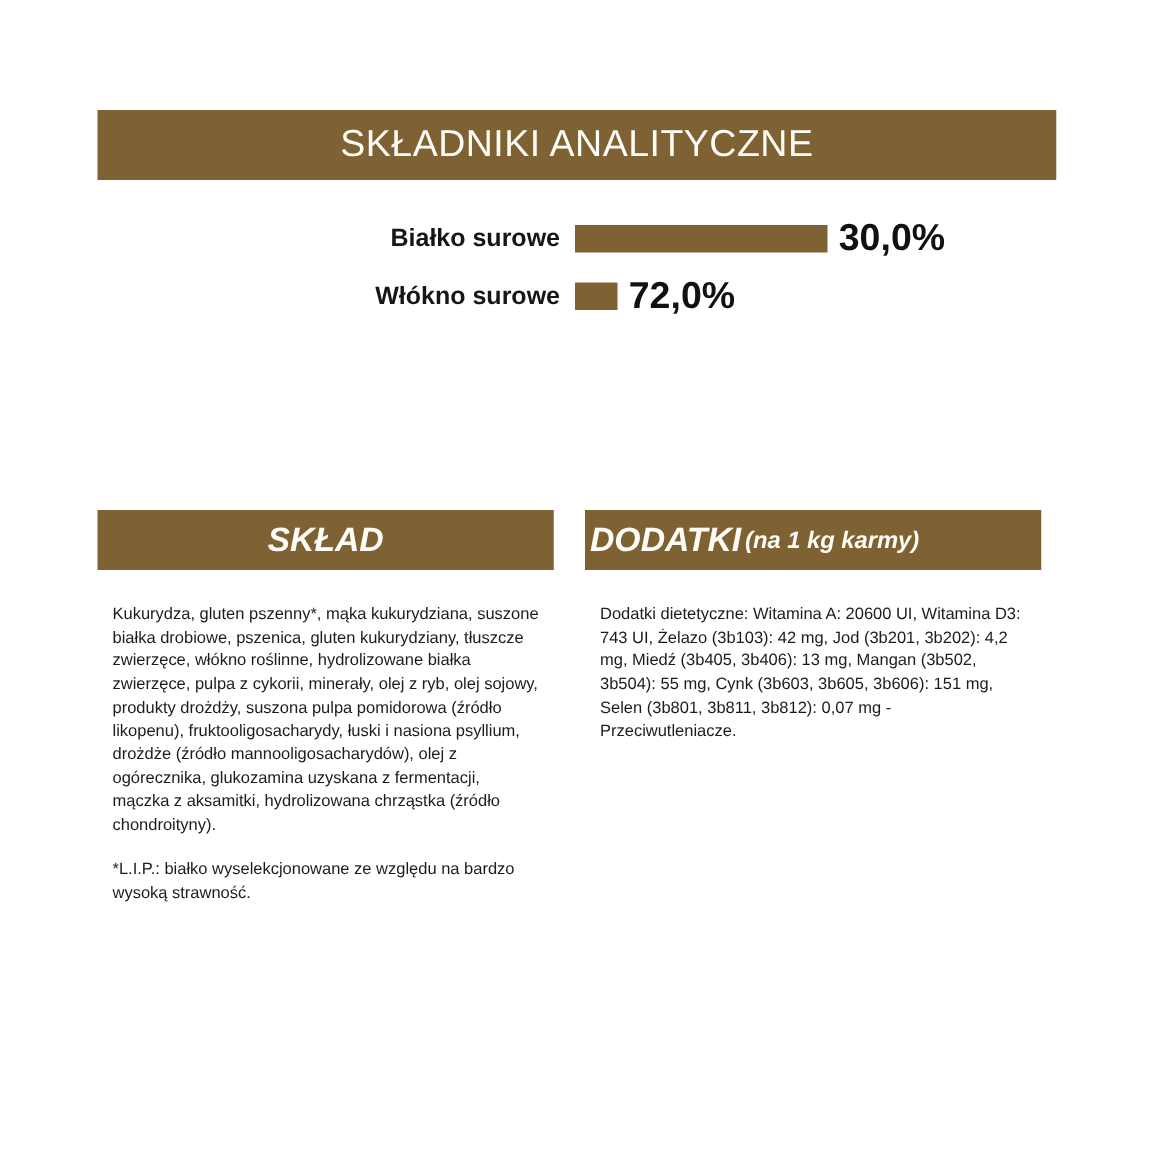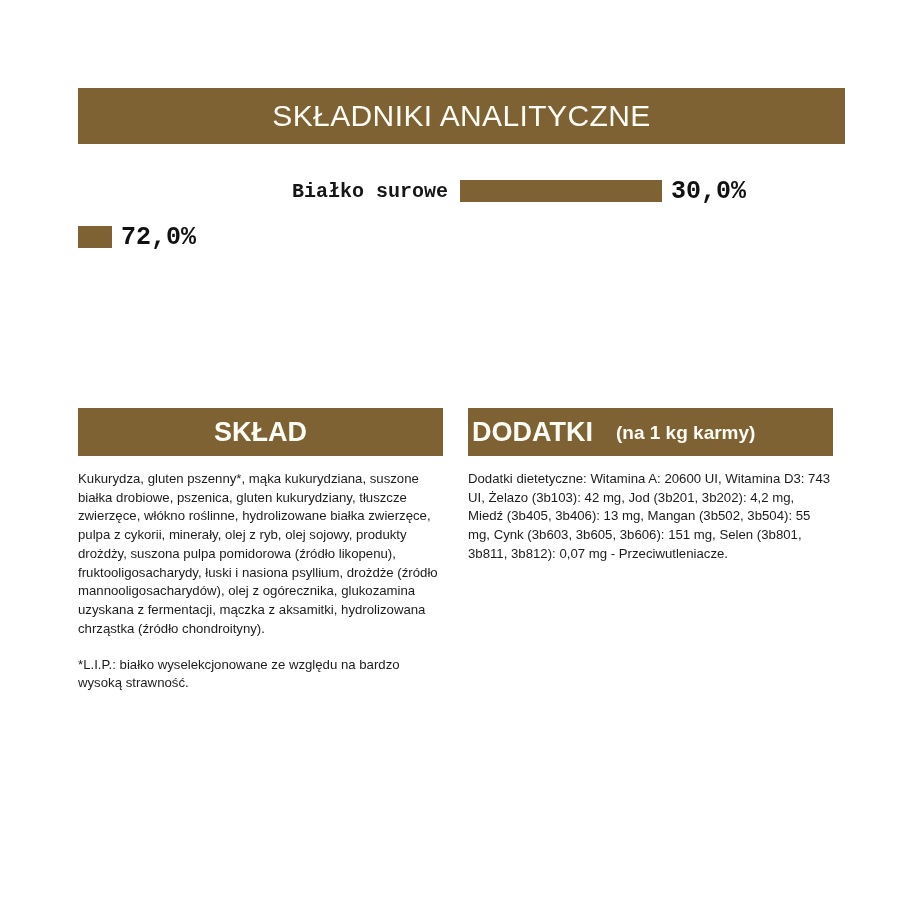--- a/index.html
+++ b/index.html
@@ -34,21 +34,20 @@
     text-transform: uppercase;
     line-height: 1;
   }
 
   
   .chart {
     position: absolute;
     left: 78px;
     top: 168px;
     width: 767px;
-    font-family: Liberation Mono, monospace;
   }
   .chart-row {
     display: flex;
     align-items: center;
     height: 46px;
   }
   .chart-label {
     width: 382px;
     text-align: right;
     padding-right: 12px;
@@ -61,21 +60,21 @@
   .chart-bar-wrap {
     display: flex;
     align-items: center;
     flex: 1;
   }
   .chart-bar {
     height: 22px;
     background: #7E6234;
   }
   .chart-value {
-    font-size: 25px;
+    font-size: 30px;
     font-weight: bold;
     color: #111111;
     margin-left: 9px;
     white-space: nowrap;
   }
 
   
   .columns {
     position: absolute;
     left: 78px;
@@ -86,43 +85,44 @@
   }
   .col {
     width: 365px;
   }
   .col-head {
     height: 48px;
     background: #7E6234;
     display: flex;
     align-items: center;
     box-sizing: border-box;
+    font-style: italic;
   }
   .col-head.center { justify-content: center; }
   .col-head.left { justify-content: flex-start; padding-left: 4px; }
   .col-head-title {
     color: #FFFDF5;
     font-size: 27px;
     font-weight: bold;
     line-height: 1;
   }
   .col-head-sub {
     color: #FFFDF5;
     font-size: 19px;
     font-weight: bold;
     line-height: 1;
-    margin-left: 23px;
+    margin-left: 3px;
   }
   .col-body {
     padding-top: 14px;
     font-size: 13.2px;
     line-height: 1.42;
     color: #1c1c1c;
   }
-  .col-body p { margin: 0; }
+  .col-body p { margin: 12px; }
   .col-body p.footnote { margin-top: 17px; }
 
   
   .footer {
     position: absolute;
     left: 0;
     top: 770px;
     width: 922px;
     height: 152px;
   }
@@ -140,20 +140,21 @@
     <div class="chart-label">Białko surowe</div>
     <div class="chart-bar-wrap">
       <div class="chart-bar" style="width:202px;"></div>
       <span class="chart-value">30,0%</span>
     </div>
   </div>
 
 
 
   <div class="chart-row">
+    <div class="chart-label">Włókno surowe</div>
     <div class="chart-bar-wrap">
       <div class="chart-bar" style="width:34px;"></div>
       <span class="chart-value">72,0%</span>
     </div>
   </div>
 
 </div>
 
 <div class="columns">
 

